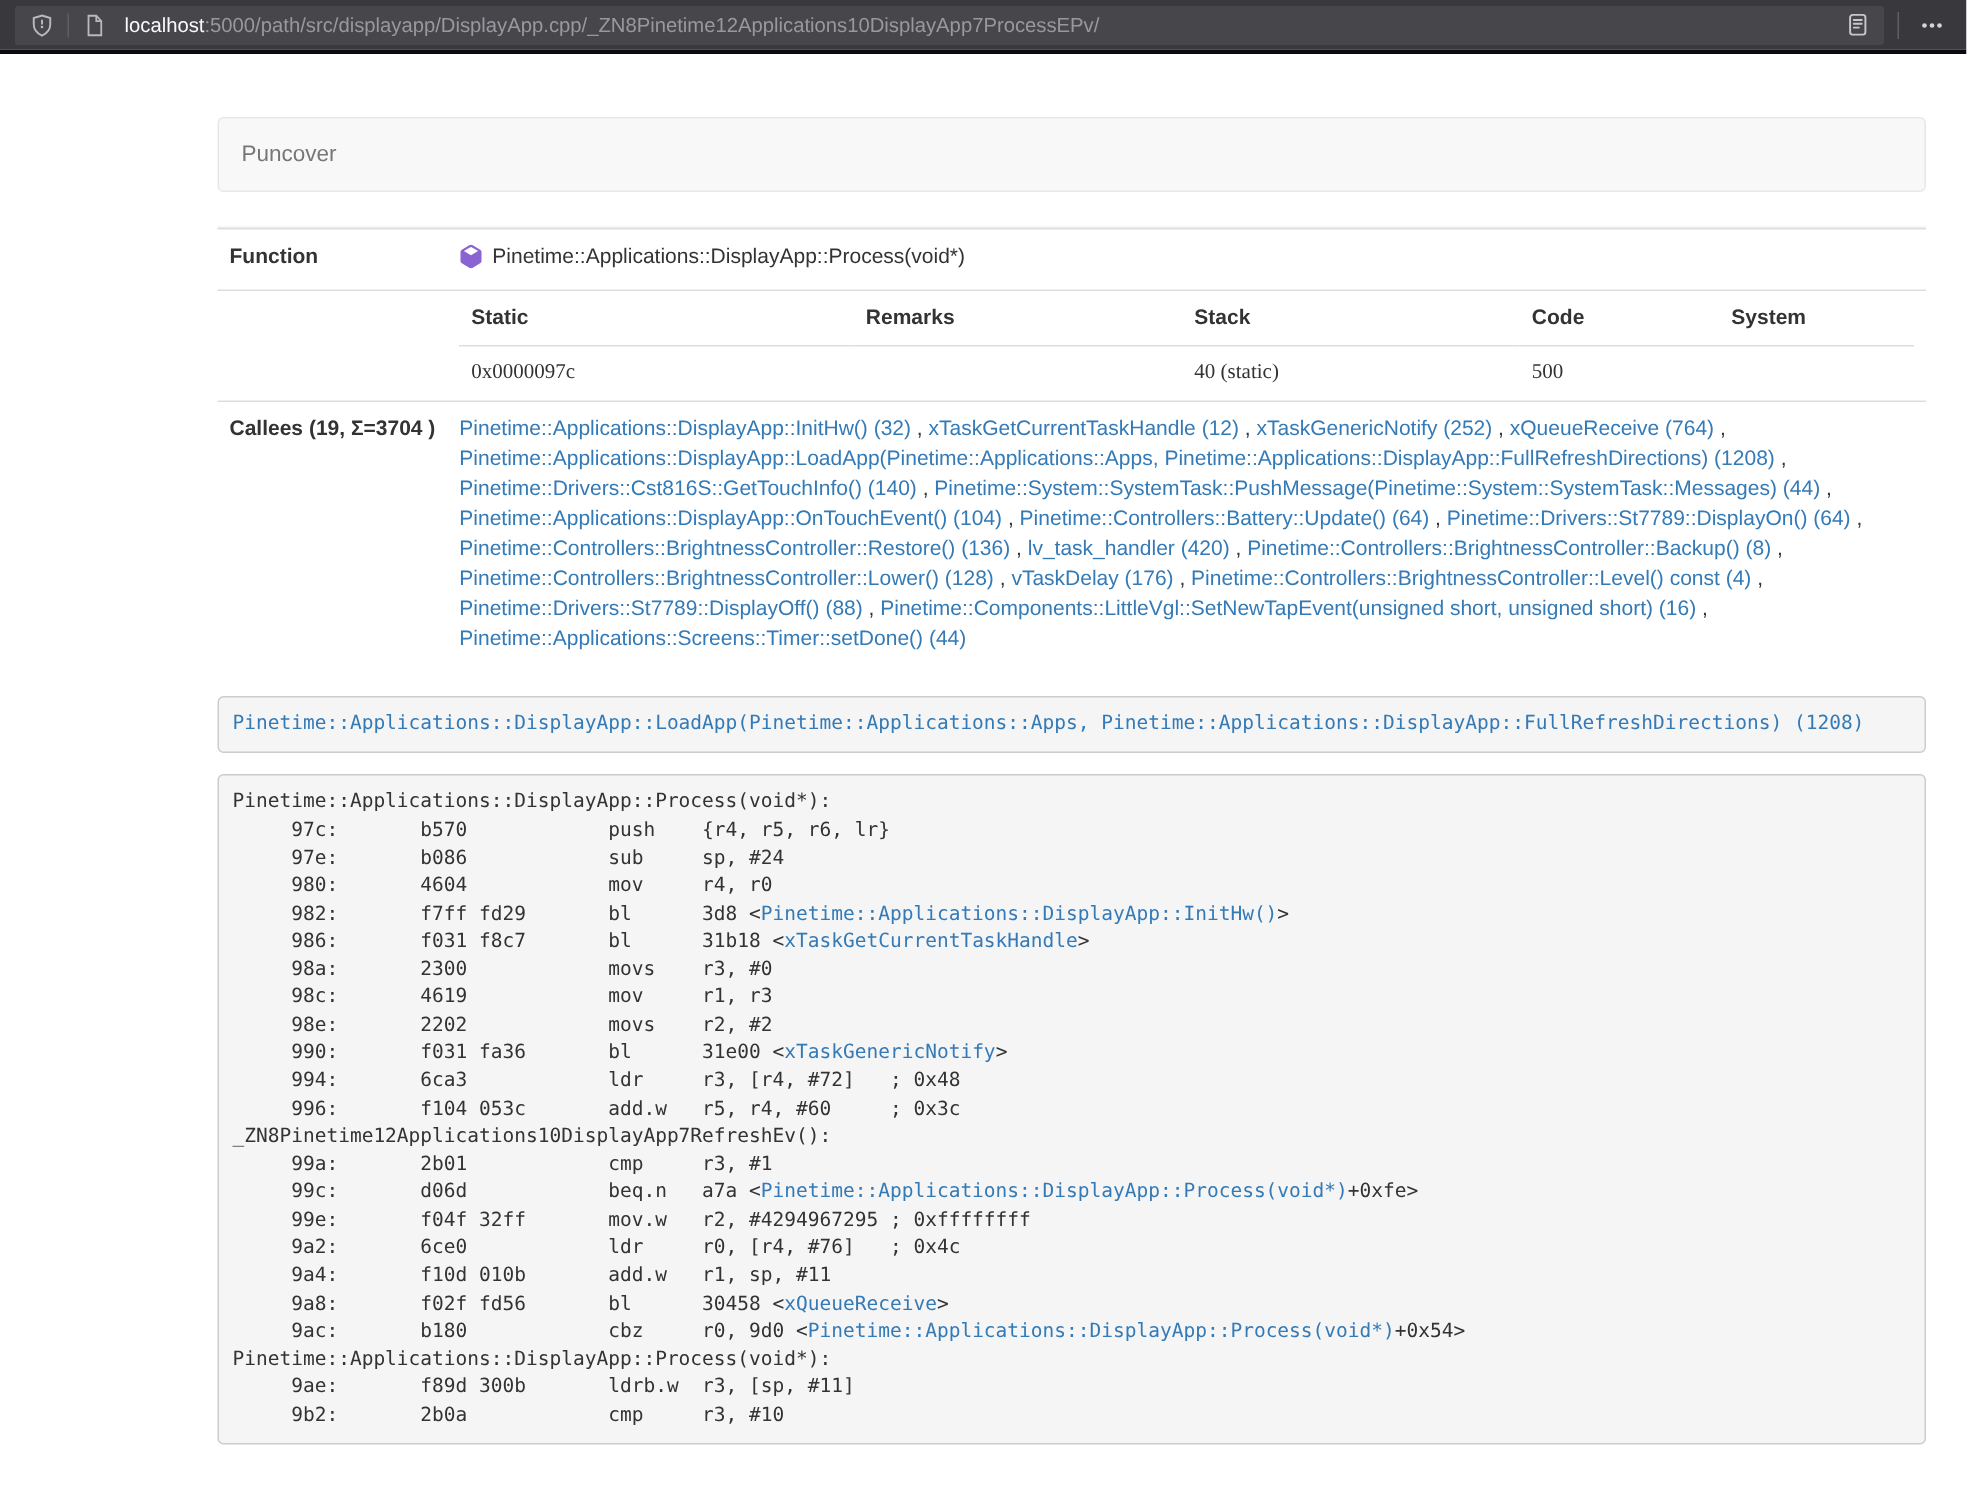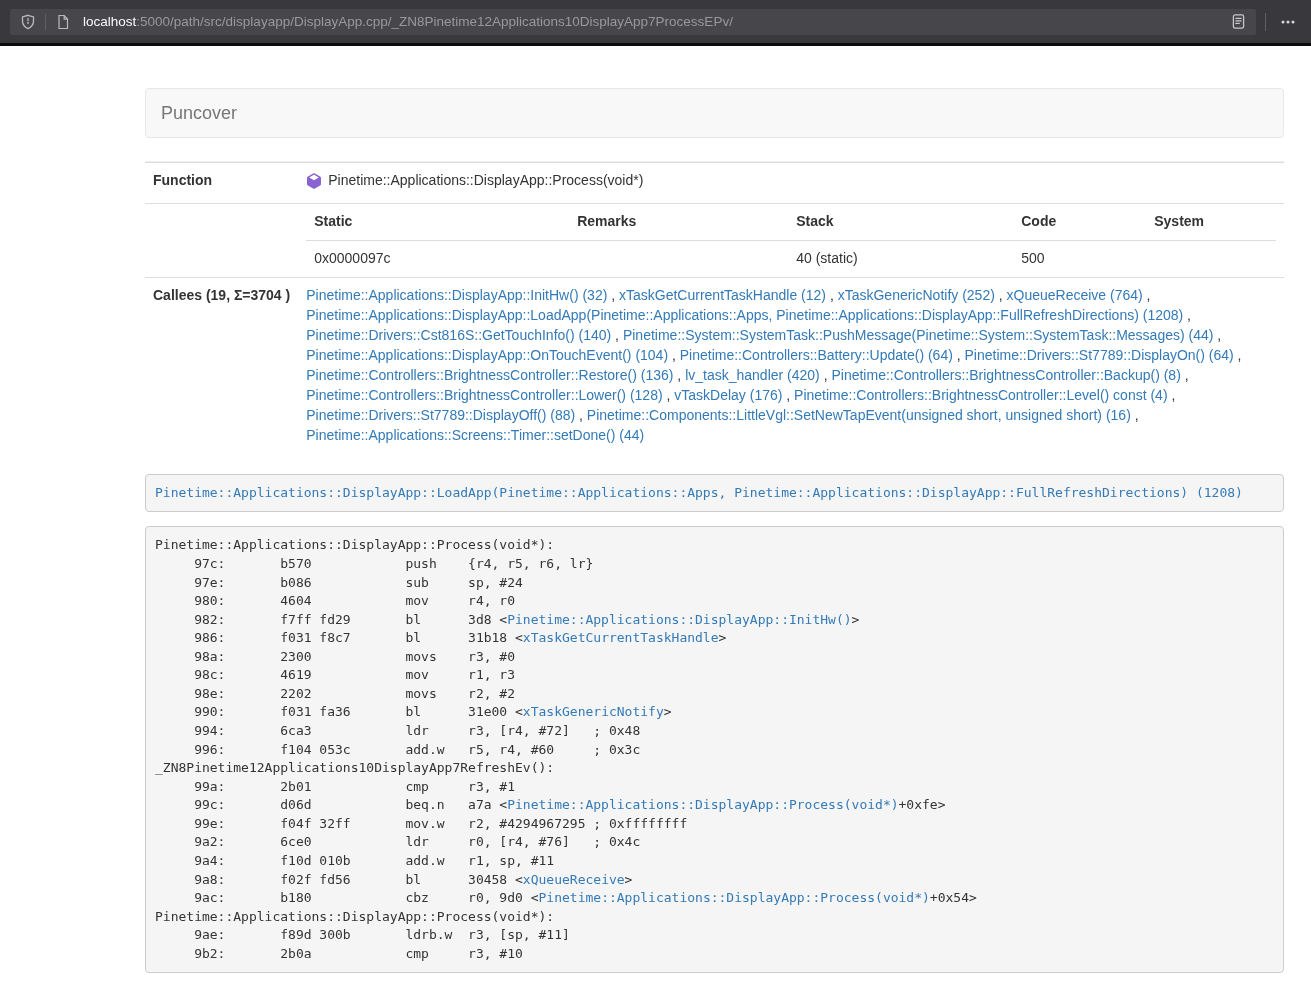--- a/index.html
+++ b/index.html
@@ -5,62 +5,62 @@
   * { box-sizing: border-box; }
   html,body { margin:0; padding:0; }
   body {
     width:1311px; height:998px; overflow:hidden;
     background:#fff; color:#333;
     font-family:"Liberation Sans", sans-serif; font-size:14px;
   }
   a { color:#337ab7; text-decoration:none; cursor:pointer; }
 
   
-  .toolbar { height:43px; background:#38383d; display:flex; align-items:center; padding:0 10px; }
+  .toolbar { height:33px; background:#38383d; display:flex; align-items:center; padding:0 10px; }
   .toolbar-edge { height:3px; background:#0b0b0d; }
   .urlbar {
     flex:1; display:flex; align-items:center; min-width:0;
     height:26px; background:#47474b; border-radius:2px; padding:0 5px;
   }
   .tb-icon { display:inline-flex; align-items:center; justify-content:center;
              width:26px; height:22px; flex:0 0 auto; border-radius:2px; }
   .v-sep { width:1px; height:16px; background:#5f5f64; margin:0 4px; flex:0 0 auto; }
   .outer-sep { width:1px; height:18px; background:#5f5f64; margin:0 9px; flex:0 0 auto; }
   .url-text { font-size:13.5px; margin-left:7px; white-space:nowrap; overflow:hidden; flex:1 1 auto; }
   .url-host { color:#f9f9fa; }
   .url-rest { color:#98989d; }
 
   
   .container { width:1139px; margin-left:145px; }
   .navbar {
     margin-top:42px; height:50px;
     background:#f8f8f8; border:1px solid #e7e7e7; border-radius:4px;
     display:flex; align-items:center;
   }
-  .brand { padding:0 15px; font-size:18px; color:#777; line-height:20px; }
+  .brand { padding:0 15px; font-size:15px; color:#777; line-height:20px; }
   hr.rule { border:0; border-top:1px solid #eee; margin:23px 0 0 0; }
   .breadcrumb { margin:28px 0 13px 2px; font-size:15px; }
   .crumb-sep { color:#999; }
   .crumb-suffix { color:#777; }
 
   
   table.fn { width:100%; border-collapse:collapse; border-top:1px solid #ddd; }
   table.fn > tbody > tr > th,
   table.fn > tbody > tr > td {
     border-top:1px solid #ddd; padding:8px; text-align:left;
     vertical-align:top; font-size:14px; line-height:1.42857;
   }
   table.fn > tbody > tr:first-child > th,
   table.fn > tbody > tr:first-child > td { border-top:0; }
   th.label-col { width:150px; font-weight:bold; white-space:nowrap;margin-left:21px; }
   td.inner-wrap { padding:0 8px !important; }
   table.inner { width:100%; border-collapse:collapse; table-layout:fixed; }
   table.inner th, table.inner td { padding:8px; text-align:left; line-height:1.42857; }
   table.inner thead th { font-weight:bold; }
-  table.inner tbody td { border-top:1px solid #ddd; }
+  table.inner tbody td { border-top:1px solid #ddd;font-family:Liberation Serif, serif; }
   .fn-name-cell { display:flex; align-items:flex-start; }
   .fn-cube { margin:2px 6px 0 0; flex:0 0 auto; }
 
   
   pre.codebox {
     background:#f5f5f5; border:1px solid #ccc; border-radius:4px;
     padding:9px; margin:20px 0 14px 0;
     font-family:"DejaVu Sans Mono", monospace; font-size:13px; line-height:1.42857;
     color:#333; white-space:pre; overflow:hidden;
   }

